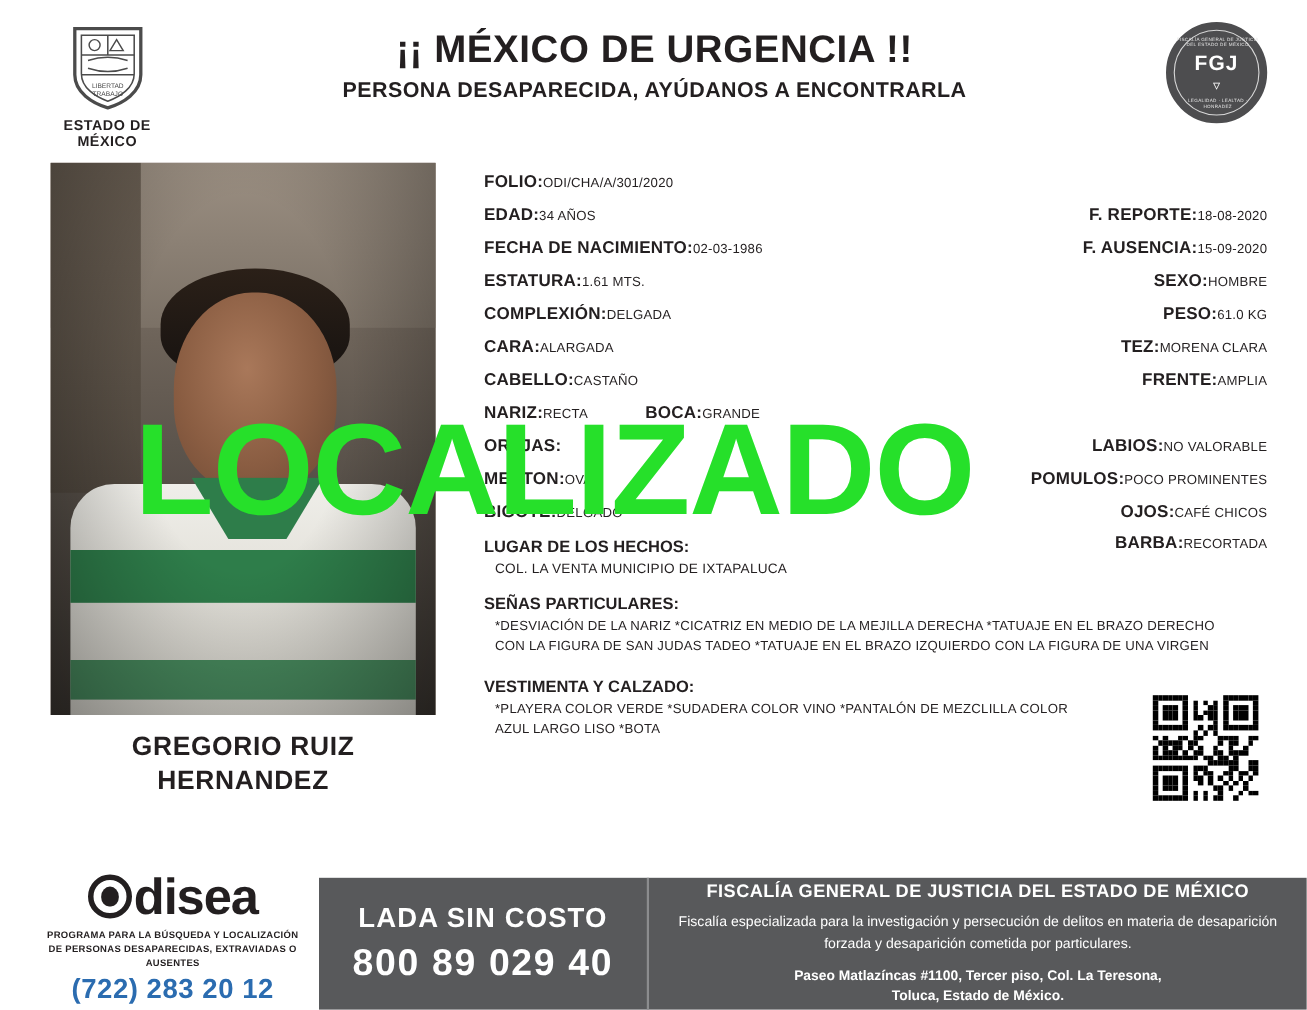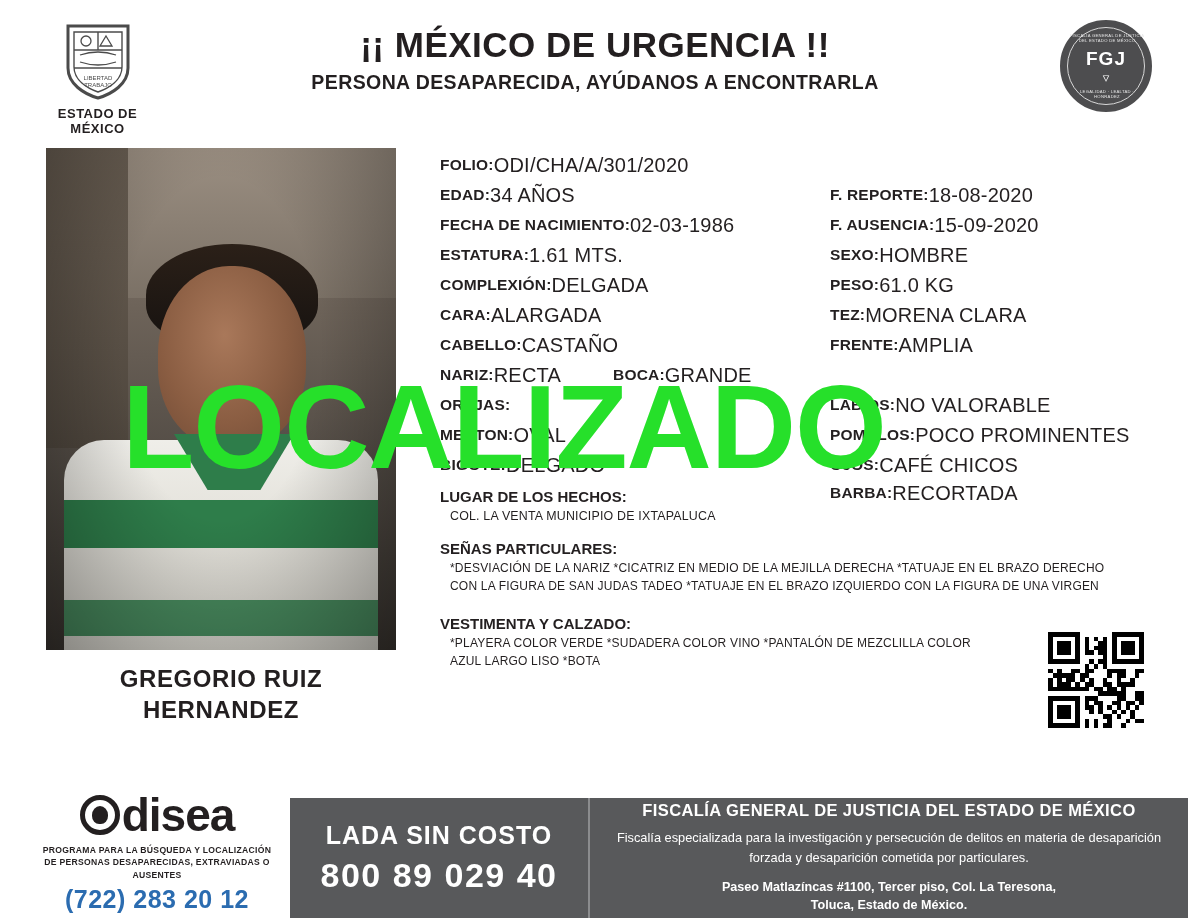--- a/index.html
+++ b/index.html
@@ -126,24 +126,24 @@
   }
 
   
   .data-area { position:absolute; left:440px; top:140px; width:712px; }
 
   .row { display:flex; align-items:baseline; margin-bottom:0px; }
   .col-left { width:390px; }
   .col-right { width:322px; text-align:right; }
 
   .fl { font-size:15.5px; font-weight:bold; letter-spacing:0.2px; color:#231f20; }
-  .fv { font-size:20px; letter-spacing:0.2px; color:#231f20; }
+  .fv { font-size:12px; letter-spacing:0.2px; color:#231f20; }
 
   .line { height:30px; display:flex; align-items:center; }
-  .line.right { }
+  .line.right { justify-content:flex-end; }
 
   .section-label {
     font-size:15px; font-weight:bold; margin-top:4px; color:#231f20;
   }
   .section-body {
     font-size:12.4px; letter-spacing:0.2px; line-height:1.5;
     color:#231f20; padding-left:10px; margin-top:2px;
   }
   .section-body.small { font-size:12px; }
 

